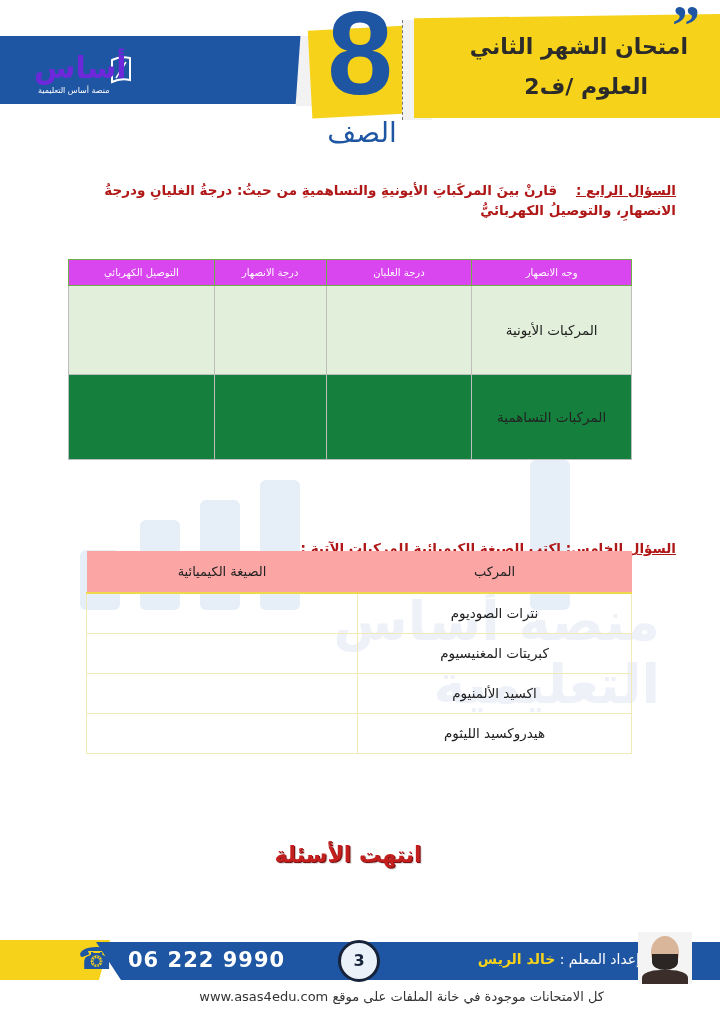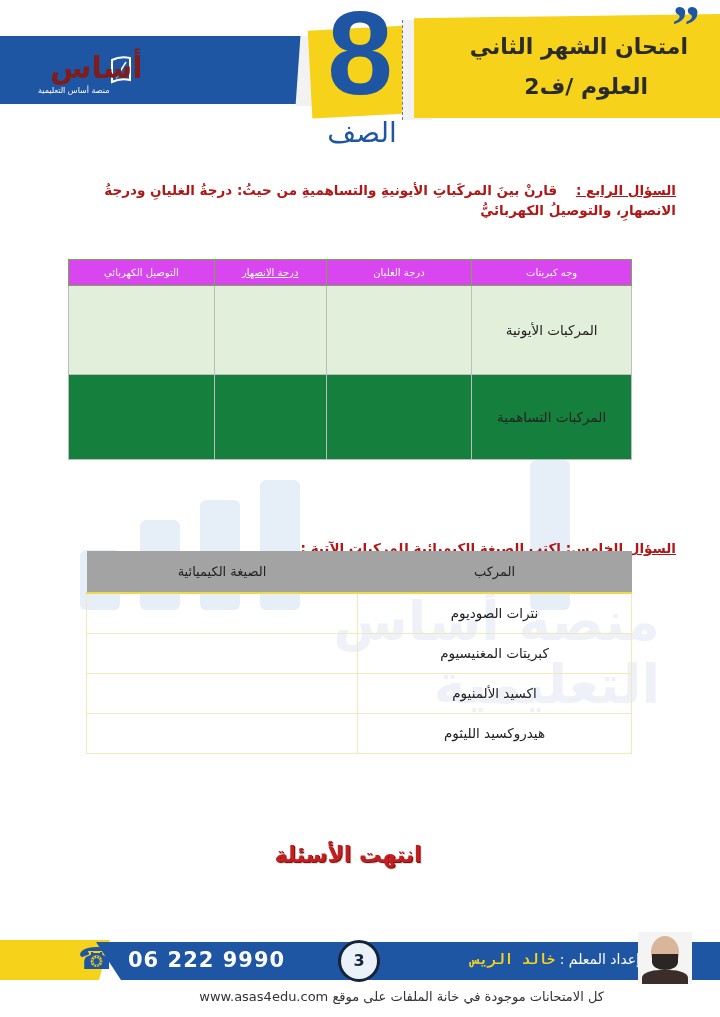--- a/index.html
+++ b/index.html
@@ -6,21 +6,21 @@
   html, body { width: 720px; height: 1017px; background: #ffffff; overflow: hidden; }
   body { position: relative; font-family: "DejaVu Sans", sans-serif; }
 
   
   .watermark { position: absolute; left: 60px; top: 440px; width: 600px; height: 240px; pointer-events: none; }
   .wm-bar { position: absolute; bottom: 70px; background: #e6eef8; border-radius: 6px; }
   .wm-text { position: absolute; left: 40px; top: 150px; font-size: 54px; font-weight: bold; color: #eef2f8; direction: rtl; font-family: "DejaVu Sans", sans-serif; }
 
   
   .hdr-blue { position: absolute; left: 0; top: 36px; width: 312px; height: 68px; background: #1f56a3; }
-  .logo-main { position: absolute; left: 34px; top: 50px; font-size: 30px; font-weight: bold; color: #7f1d1d; direction: rtl; font-family: "DejaVu Sans", sans-serif; letter-spacing: -1px; margin-left: 16px; }
+  .logo-main { position: absolute; left: 34px; top: 50px; font-size: 30px; font-weight: bold; color: #6d28d9; direction: rtl; font-family: "DejaVu Sans", sans-serif; letter-spacing: -1px; }
   .logo-book { position: absolute; left: 110px; top: 54px; width: 22px; height: 30px; }
   .logo-sub { position: absolute; left: 38px; top: 86px; font-size: 8px; color: #fff; direction: rtl; }
 
   .grade-paper-left { position: absolute; left: 298px; top: 36px; width: 22px; height: 70px; background: #f2f2f2; border-right: 1px dashed #777; transform: skewX(-4deg); }
   .grade-yellow { position: absolute; left: 310px; top: 28px; width: 100px; height: 88px; background: #f7d21a; transform: rotate(-3deg); }
   .grade-num { position: absolute; left: 318px; top: -6px; width: 84px; text-align: center; font-size: 118px; font-weight: bold; color: #1f56a3; font-family: "Liberation Sans", sans-serif; line-height: 1; }
   .grade-label { position: absolute; left: 322px; top: 116px; width: 80px; text-align: center; font-size: 28px; color: #1f56a3; direction: rtl; }
 
   .title-paper { position: absolute; left: 402px; top: 20px; width: 30px; height: 100px; background: #f2f2f2; border-left: 1px dashed #777; }
   .title-yellow { position: absolute; left: 414px; top: 14px; width: 306px; height: 104px; background: #f7d21a; clip-path: polygon(0 4%, 100% 0, 100% 100%, 0 100%); }
@@ -37,39 +37,39 @@
   
   table { border-collapse: collapse; direction: rtl; position: absolute; }
   .t1 { left: 68px; top: 259px; width: 564px; }
   .t1 th { background: #d946ef; color: #fff; font-weight: normal; font-size: 10px; height: 26px; border: 1px solid #6fae45; }
   .t1 td { border: 1px solid #bdbdbd; font-size: 13.5px; color: #222; }
   .t1 tr.r1 td { background: #e2efda; height: 89px; }
   .t1 tr.r2 td { background: #15803d; height: 85px; }
   .t1 td.rowhead { text-align: center; width: 160px; }
   .t1 th.c1 { width: 160px; }
   .t1 th.c2 { width: 146px; }
-  .t1 th.c3 { width: 112px; text-decoration: underline; }
+  .t1 th.c3 { width: 112px; }
   .t1 th.c4 { width: 146px; }
 
   
   .t2 { left: 86px; top: 551px; width: 546px; }
-  .t2 th { background: #a3a3a3; color: #222; font-weight: normal; font-size: 13px; height: 42px; border-bottom: 2px solid #f0d84c; }
+  .t2 th { background: #fca5a5; color: #222; font-weight: normal; font-size: 13px; height: 42px; border-bottom: 2px solid #f0d84c; }
   .t2 th.c1, .t2 td.c1 { width: 274px; }
   .t2 td { border: 1px solid #f2e9b8; font-size: 13.5px; color: #222; height: 40px; text-align: center; }
 
   .end-text { position: absolute; left: 268px; top: 842px; width: 160px; text-align: center; font-size: 22px; font-weight: bold; color: #c41f1f; direction: rtl; text-shadow: 1px 1px 0 #7a1010, 2px 2px 0 #ddd; }
 
   
   .ft-yellow { position: absolute; left: 0; top: 940px; width: 110px; height: 40px; background: #f7d21a; clip-path: polygon(0 0, 100% 0, 90% 100%, 0 100%); }
   .ft-blue { position: absolute; left: 96px; top: 942px; width: 624px; height: 38px; background: #1f56a3; clip-path: polygon(0 0, 100% 0, 100% 100%, 4% 100%); }
   .phone-icon { position: absolute; left: 78px; top: 944px; font-size: 30px; color: #1f56a3; line-height: 1; }
   .phone-num { position: absolute; left: 128px; top: 948px; font-size: 21px; font-weight: bold; color: #ffffff; font-family: "DejaVu Sans", sans-serif; letter-spacing: 1px; }
   .page-circle { position: absolute; left: 338px; top: 940px; width: 42px; height: 42px; border-radius: 50%; background: #eaf1f8; border: 3px solid #16233a; text-align: center; line-height: 36px; font-size: 16px; font-weight: bold; color: #16233a; }
   .author-label { position: absolute; right: 80px; top: 951px; font-size: 14px; color: #fff; direction: rtl; }
-  .author-name { color: #f7d21a; font-weight: bold; font-family: Liberation Mono, monospace; }
+  .author-name { color: #f7d21a; font-weight: bold; }
   .avatar { position: absolute; left: 638px; top: 932px; width: 54px; height: 52px; background: #f4f4f4; overflow: hidden; }
   .avatar-head { position: absolute; left: 13px; top: 4px; width: 28px; height: 32px; border-radius: 50% 50% 45% 45%; background: #d9b59a; }
   .avatar-beard { position: absolute; left: 14px; top: 22px; width: 26px; height: 16px; border-radius: 0 0 50% 50%; background: #2b2523; }
   .avatar-body { position: absolute; left: 4px; top: 38px; width: 46px; height: 20px; border-radius: 40% 40% 0 0; background: #3a2d2a; }
   .footer-note { position: absolute; left: 104px; top: 989px; width: 500px; font-size: 13px; color: #333; direction: rtl; text-align: right; }
   .footer-url { font-family: "DejaVu Sans", sans-serif; direction: ltr; unicode-bidi: embed; }
 </style>
 </head>
 <body>
 
@@ -103,21 +103,21 @@
 
 <div class="question q4">
   <span class="q-label">السؤال الرابع :</span>
   &nbsp;&nbsp;
   <span>قارنْ بينَ المركَباتِ الأيونيةِ والتساهميةِ من حيثُ: درجةُ الغليانِ ودرجةُ الانصهارِ، والتوصيلُ الكهربائيُّ</span>
 </div>
 
 <table class="t1">
   <tbody>
       <tr>
-    <th class="c1">وجه كبريتات</th>
+    <th class="c1">وجه الانصهار</th>
     <th class="c2">درجة الغليان</th>
     <th class="c3">درجة الانصهار</th>
     <th class="c4">التوصيل الكهربائي</th>
   </tr>
   <tr class="r1">
     <td class="rowhead">المركبات الأيونية</td>
     <td></td>
     <td></td>
     <td></td>
   </tr>

